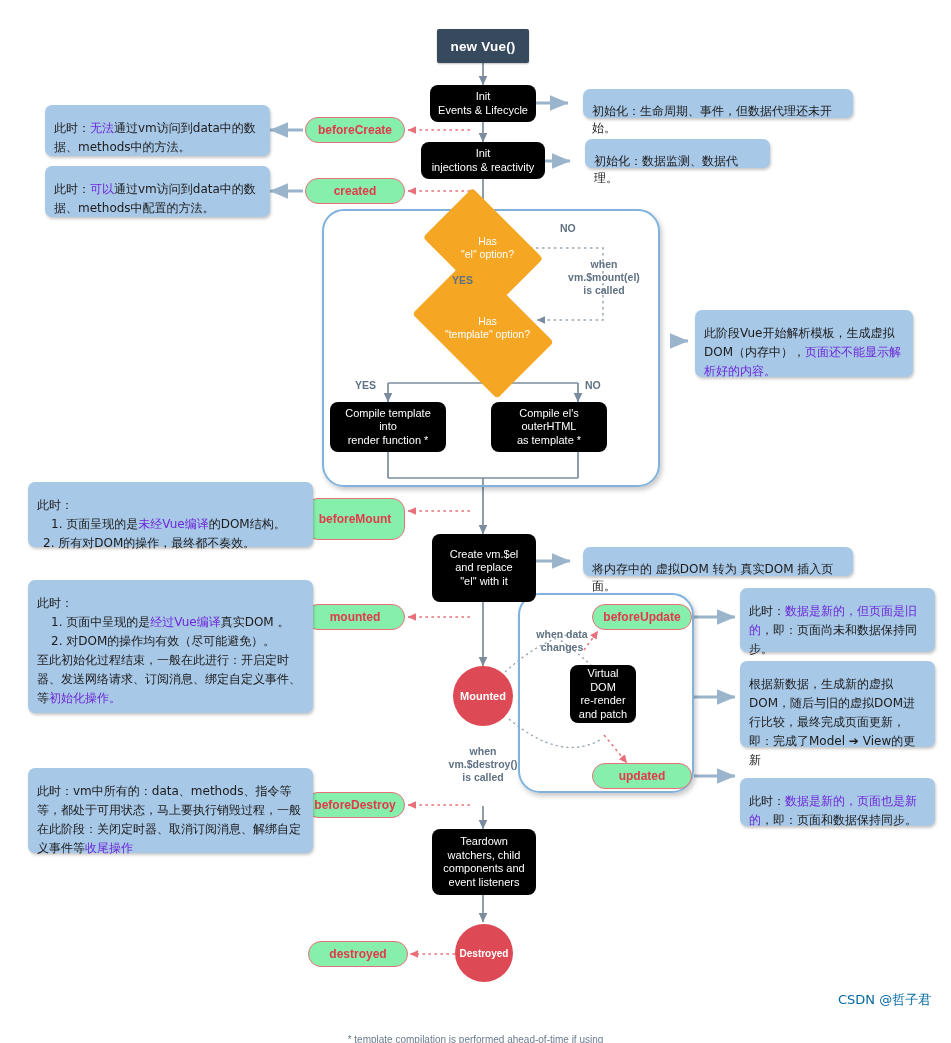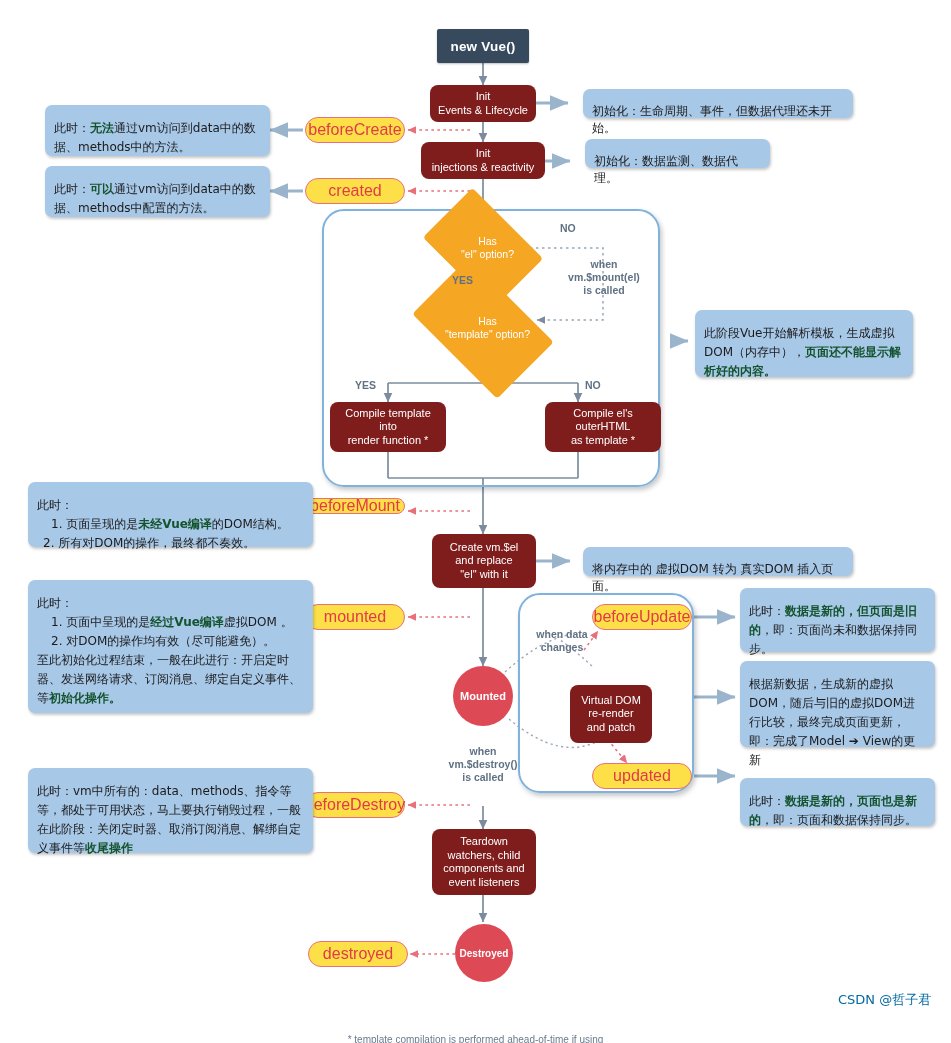--- a/index.html
+++ b/index.html
@@ -17,21 +17,21 @@
   .node{position:absolute;box-sizing:border-box;}
 
   
   .title-box{
     background:#36495d;color:#ffffff;border-radius:2px;
     display:flex;align-items:center;justify-content:center;
     font-size:13.5px;font-weight:bold;letter-spacing:.2px;
     box-shadow:0 1px 2px rgba(0,0,0,.25);
   }
   .green-box{
-    background:#7f1d1d;color:#ffffff;border-radius:8px;
+    background:#000000;color:#ffffff;border-radius:8px;
     display:flex;align-items:center;justify-content:center;
     text-align:center;font-size:11px;line-height:13.5px;
     padding:4px 6px;
   }
 
   
   .diamond-wrap{position:absolute;}
   .diamond{
     position:absolute;inset:0;background:#f5a623;
     transform:rotate(45deg);border-radius:4px;
@@ -45,40 +45,40 @@
 
   
   .circle{
     background:#dd4a55;color:#ffffff;border-radius:50%;
     display:flex;align-items:center;justify-content:center;
     font-size:11px;font-weight:bold;text-align:center;
   }
 
   
   .hook{
-    background:#fde047;border:1.6px solid #e8707a;border-radius:13px;
-    color:#e03a4b;font-size:16px;font-weight:normal;
+    background:#86efac;border:1.6px solid #e8707a;border-radius:13px;
+    color:#e03a4b;font-size:12px;font-weight:bold;
     display:flex;align-items:center;justify-content:center;
   }
 
   
   .phase{
     border:2px solid #7fb2dd;border-radius:22px;background:transparent;
     box-shadow:2px 3px 5px rgba(0,0,0,.22);
   }
 
   
   .note{
     background:#a8c8e8;border-radius:7px;color:#1b1b1b;
     font-size:12px;line-height:19px;
     padding:14px 9px;box-sizing:border-box;
     box-shadow:1px 2px 3px rgba(0,0,0,.22);
     font-family:"DejaVu Sans","Liberation Sans",sans-serif;
   }
-  .note b{color:#14532d;font-weight:bold;}
+  .note b{color:#6d28d9;font-weight:normal;}
   .note .ind{display:block;padding-left:14px;}
 
   
   .glabel{
     position:absolute;color:#5f7183;font-size:10.5px;font-weight:bold;
     line-height:13px;text-align:center;white-space:pre-line;
   }
   .ylabel{
     position:absolute;color:#5f7183;font-size:10.5px;font-weight:bold;
   }
@@ -206,44 +206,44 @@
     <div class="diamond-label">
       <span>Has</span>
       <span>"template" option?</span>
     </div>
   </div>
 
   <div class="node green-box" style="left:330px;top:402px;width:116px;height:50px;white-space:pre-line;">Compile template
 into
 render function *</div>
 
-  <div class="node green-box" style="left:545px;top:402px;width:116px;height:50px;white-space:pre-line;">Compile el's
+  <div class="node green-box" style="left:491px;top:402px;width:116px;height:50px;white-space:pre-line;">Compile el's
 outerHTML
 as template *</div>
 
-  <div class="node green-box" style="left:432px;top:534px;width:104px;height:54px;white-space:pre-line;">Create vm.$el
+  <div class="node green-box" style="left:432px;top:534px;width:104px;height:68px;white-space:pre-line;">Create vm.$el
 and replace
 "el" with it</div>
 
   <div class="node circle" style="left:453px;top:666px;width:60px;height:60px;">Mounted</div>
 
-  <div class="node green-box" style="left:570px;top:665px;width:82px;height:58px;white-space:pre-line;margin-top:20px;">Virtual DOM
+  <div class="node green-box" style="left:570px;top:665px;width:66px;height:58px;white-space:pre-line;">Virtual DOM
 re-render
 and patch</div>
 
   <div class="node green-box" style="left:432px;top:829px;width:104px;height:66px;white-space:pre-line;">Teardown
 watchers, child
 components and
 event listeners</div>
 
   <div class="node circle" style="left:455px;top:924px;width:58px;height:58px;font-size:10px;">Destroyed</div>
 
   <div class="node hook" style="left:305px;top:117px;width:100px;height:26px;">beforeCreate</div>
   <div class="node hook" style="left:305px;top:178px;width:100px;height:26px;">created</div>
-  <div class="node hook" style="left:305px;top:498px;width:100px;height:16px;">beforeMount</div>
+  <div class="node hook" style="left:305px;top:498px;width:100px;height:42px;">beforeMount</div>
   <div class="node hook" style="left:305px;top:604px;width:100px;height:26px;">mounted</div>
   <div class="node hook" style="left:592px;top:604px;width:100px;height:26px;">beforeUpdate</div>
   <div class="node hook" style="left:592px;top:763px;width:100px;height:26px;">updated</div>
   <div class="node hook" style="left:305px;top:792px;width:100px;height:26px;">beforeDestroy</div>
   <div class="node hook" style="left:308px;top:941px;width:100px;height:26px;">destroyed</div>
 
   <div class="ylabel" style="left:560px;top:222px;">NO</div>
   <div class="ylabel" style="left:452px;top:274px;">YES</div>
   <div class="ylabel" style="left:355px;top:379px;">YES</div>
   <div class="ylabel" style="left:585px;top:379px;">NO</div>
@@ -273,21 +273,21 @@
   </div>
 
   <div class="node note" style="left:28px;top:482px;width:285px;height:65px;">
     <span>此时：</span>
     <span class="ind"><span>1. 页面呈现的是</span><b>未经Vue编译</b><span>的DOM结构。</span></span>
     <span style="display:block;padding-left:6px;">2. 所有对DOM的操作，最终都不奏效。</span>
   </div>
 
   <div class="node note" style="left:28px;top:580px;width:285px;height:133px;">
     <span>此时：</span>
-    <span class="ind"><span>1. 页面中呈现的是</span><b>经过Vue编译</b><span>虚拟DOM 。</span></span>
+    <span class="ind"><span>1. 页面中呈现的是</span><b>经过Vue编译</b><span>真实DOM 。</span></span>
     <span class="ind">2. 对DOM的操作均有效（尽可能避免）。</span>
     <span><span>至此初始化过程结束，一般在此进行：开启定时器、发送网络请求、订阅消息、绑定自定义事件、等</span><b>初始化操作。</b></span>
   </div>
 
   <div class="node note" style="left:583px;top:547px;width:270px;height:29px;line-height:17px;">将内存中的 虚拟DOM 转为 真实DOM 插入页面。</div>
 
   <div class="node note" style="left:740px;top:588px;width:195px;height:64px;">
     <span>此时：</span><b>数据是新的，但页面是旧的</b><span>，即：页面尚未和数据保持同步。</span>
   </div>
 

